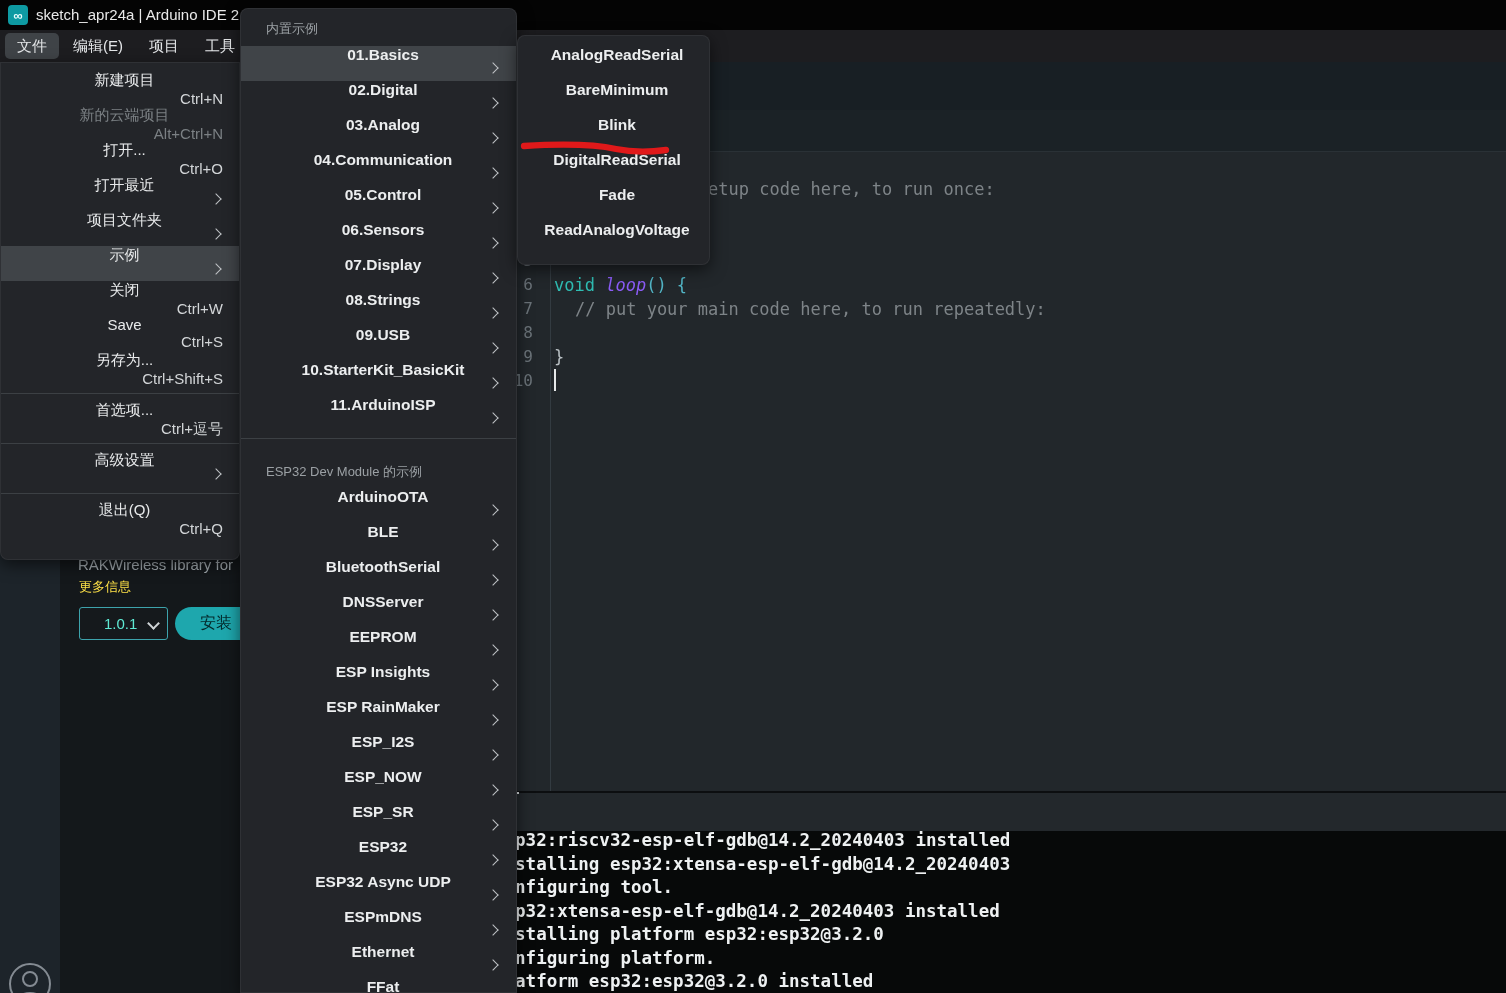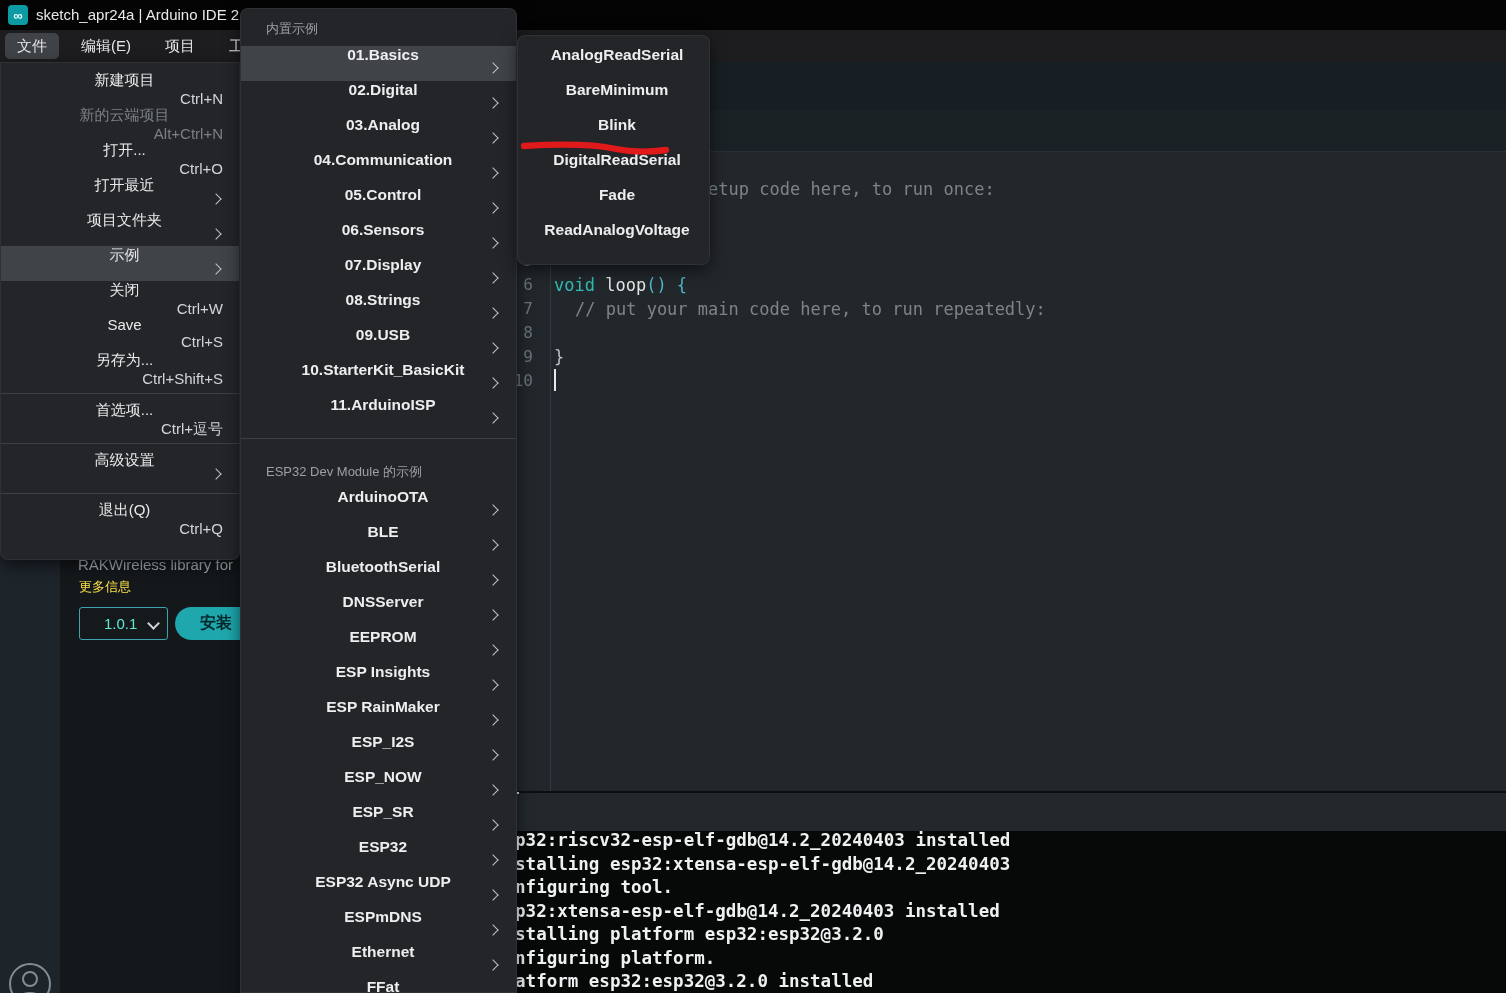--- a/index.html
+++ b/index.html
@@ -3,50 +3,50 @@
 <meta charset="utf-8">
 <style>
   html,body{margin:0;padding:0;background:#000;}
   body{width:1506px;height:993px;overflow:hidden;font-family:"Liberation Sans","DejaVu Sans",sans-serif;}
   .window{position:relative;width:1506px;height:993px;overflow:hidden;background:#060606;}
 
   
   .titlebar{position:absolute;left:0;top:0;width:100%;height:30px;background:#040404;}
   .appicon{position:absolute;left:8px;top:5px;width:20px;height:20px;border-radius:4px;background:#0e9aa2;color:#eafcfc;display:flex;align-items:center;justify-content:center;font-size:13px;font-weight:700;}
   .apptitle{position:absolute;left:36px;top:0;width:204px;height:30px;line-height:30px;color:#e9e9e9;font-size:15px;white-space:nowrap;overflow:hidden;}
-  .menubar{position:absolute;left:0;top:30px;width:100%;height:32px;background:#1d1d20;display:flex;align-items:center;padding-left:5px;box-sizing:border-box;gap:10px;}
+  .menubar{position:absolute;left:0;top:30px;width:100%;height:32px;background:#1d1d20;display:flex;align-items:center;padding-left:5px;box-sizing:border-box;gap:2px;}
   .mb-item{height:26px;line-height:26px;padding:0 12px;color:#e4e6e8;font-size:15px;border-radius:5px;white-space:nowrap;}
   .mb-item.active{background:#3f4347;}
   .toolbar{position:absolute;left:0;top:62px;width:100%;height:48px;background:#181f24;}
   .tabbar{position:absolute;left:0;top:110px;width:100%;height:42px;background:#1b2226;border-bottom:1px solid #2a3136;box-sizing:border-box;}
   .editor-bg{position:absolute;left:0;top:152px;width:100%;height:639px;background:#22272b;}
   .panel-divider{position:absolute;left:0;top:791px;width:100%;height:2px;background:#0c0e10;}
   .panel-header{position:absolute;left:0;top:793px;width:100%;height:38px;background:#23282c;}
   .panel-dash{position:absolute;left:503px;top:792px;width:16px;height:2px;background:#d9dde0;}
   .console{position:absolute;left:0;top:831px;width:100%;height:162px;background:#070909;overflow:hidden;}
   .console-lines{margin:-2px 0 0 494px;font-family:"DejaVu Sans Mono","Liberation Mono",monospace;font-size:17.5px;font-weight:700;color:#eef1f2;}
   .console-lines div{height:23.5px;line-height:23.5px;white-space:pre;}
 
   
   .activitybar{position:absolute;left:0;top:62px;width:60px;height:931px;background:#1d242a;}
   .sidepanel{position:absolute;left:60px;top:62px;width:180px;height:931px;background:#14181b;}
   .lib-name{position:absolute;left:78px;top:556px;width:162px;color:#a3abb0;font-size:15px;white-space:nowrap;overflow:hidden;z-index:3;}
   .lib-link{position:absolute;left:79px;top:578px;color:#fde047;font-size:13px;z-index:3;}
   .lib-select{position:absolute;left:79px;top:607px;width:89px;height:33px;border:1.5px solid #3da3ac;border-radius:3px;box-sizing:border-box;color:#5eead4;font-size:15px;display:flex;align-items:center;padding-left:24px;background:#15191c;z-index:3;}
   .sel-chev{position:absolute;right:9px;top:11px;width:7px;height:7px;border-right:2px solid #cfd4d6;border-bottom:2px solid #cfd4d6;transform:rotate(45deg);}
-  .lib-install{position:absolute;left:175px;top:607px;width:82px;height:33px;border-radius:17px;background:#1ea7ad;color:#04282a;font-size:16px;font-weight:700;display:flex;align-items:center;justify-content:center;z-index:3;}
+  .lib-install{position:absolute;left:175px;top:607px;width:82px;height:33px;border-radius:17px;background:#1ea7ad;color:#04282a;font-size:16px;font-weight:400;display:flex;align-items:center;justify-content:center;z-index:3;}
   .account{position:absolute;left:8px;top:962px;z-index:3;}
 
   
   .gutter{position:absolute;left:493px;top:153px;width:40px;text-align:right;font-family:"DejaVu Sans Mono","Liberation Mono",monospace;font-size:16px;color:#6b7379;z-index:2;}
   .gutter div{height:24px;line-height:24px;}
   .vline{position:absolute;left:550px;top:153px;width:1px;height:638px;background:#333b41;z-index:2;}
   .cl{position:absolute;font-family:"DejaVu Sans Mono","Liberation Mono",monospace;font-size:17px;height:24px;line-height:24px;white-space:pre;color:#c9ced1;z-index:2;}
   .kw{color:#2fbdb3;}
-  .fn{color:#e5e5e5;}
+  .fn{color:#8b5cf6;font-style:italic;}
   .pn{color:#52b5c6;}
   .cm{color:#7e8488;}
   .br{color:#b9c0c4;}
   .cursor{position:absolute;left:554px;top:369px;width:2px;height:22px;background:#e6e9ea;z-index:2;}
 
   
   .menu{position:absolute;background:#232529;box-shadow:0 5px 16px rgba(0,0,0,.55);border:1px solid rgba(255,255,255,.06);box-sizing:border-box;}
   .file-menu{left:0;top:62px;width:240px;height:498px;border-radius:0 0 8px 8px;padding-top:8px;z-index:10;}
   .examples-menu{left:240px;top:8px;width:277px;height:985px;border-radius:8px 8px 0 0;z-index:11;}
   .basics-menu{left:517px;top:35px;width:193px;height:230px;border-radius:8px;padding-top:10px;z-index:12;}

